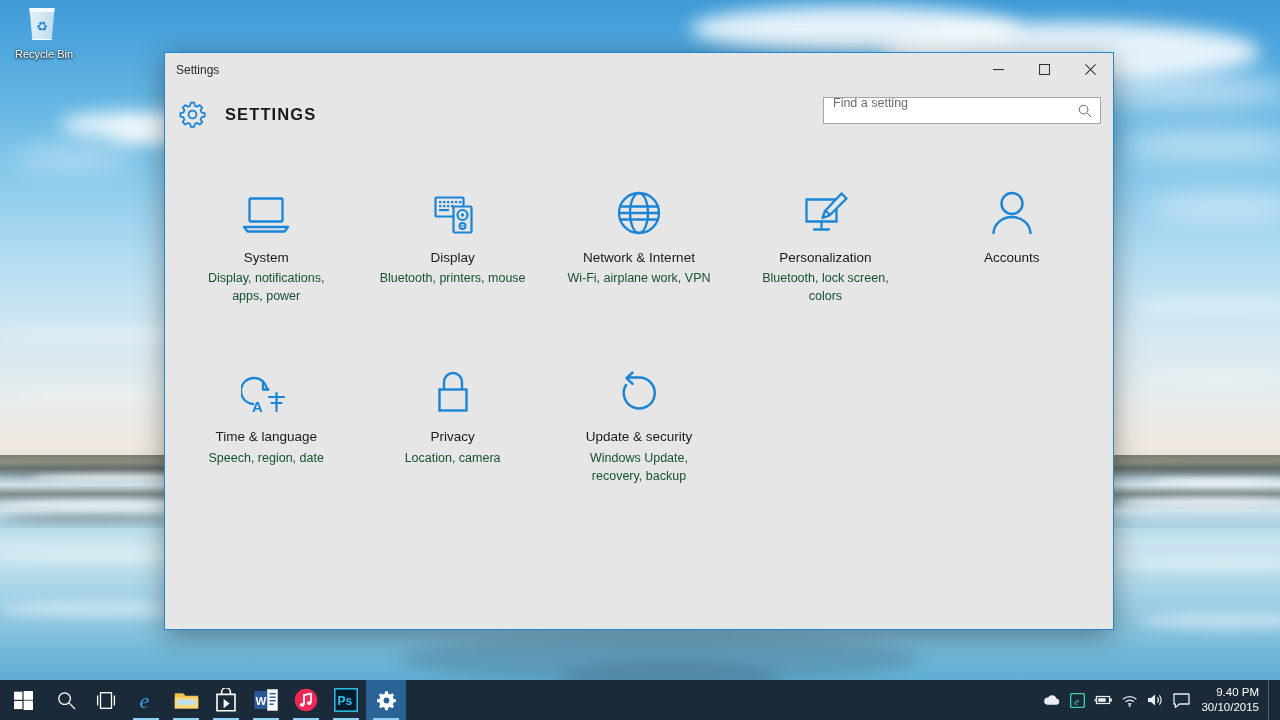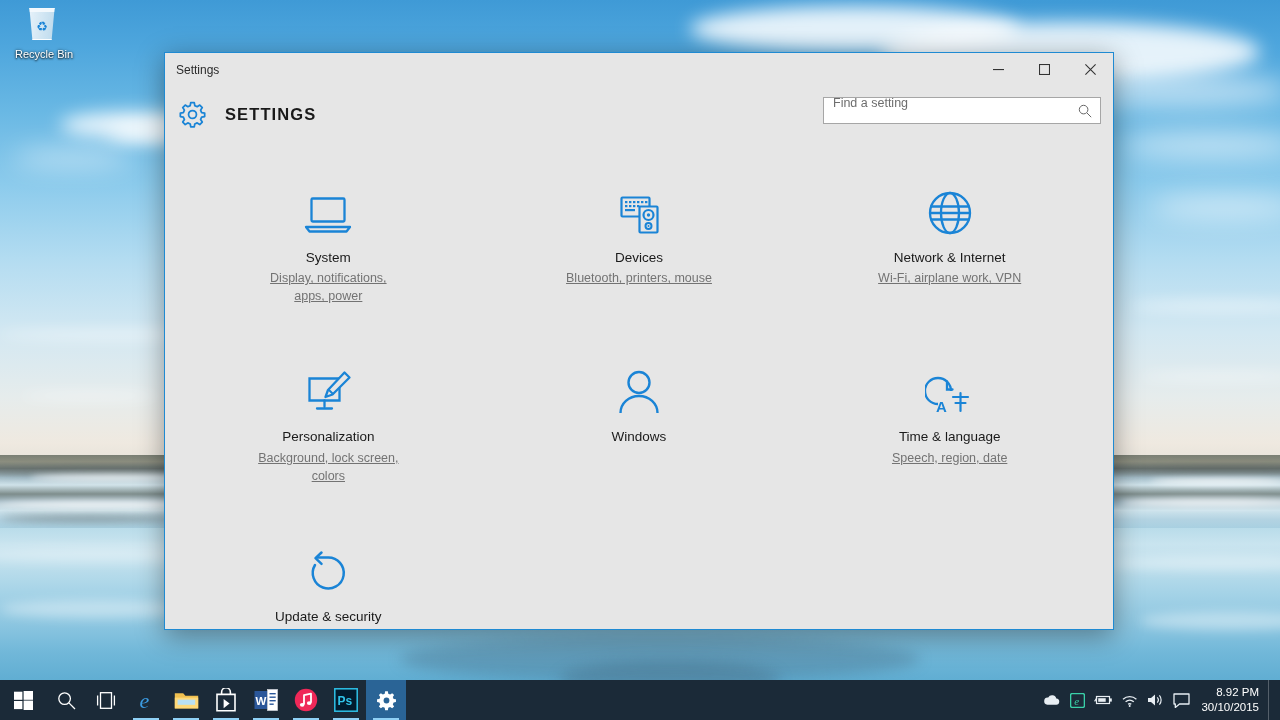--- a/index.html
+++ b/index.html
@@ -129,40 +129,39 @@
     flex:1; border:0; outline:0; background:transparent;
     font-family:"Liberation Sans", sans-serif; font-size:12.5px;
     color:#4a4a4a; padding:0 6px 16px 9px; height:100%;
   }
   #search-input::placeholder { color:#6d6d6d; }
   #search-icon { width:22px; display:flex; align-items:center; justify-content:center; margin-right:4px; }
 
   
   #tiles {
     margin-top:42px; display:grid;
-    grid-template-columns:repeat(3, 1fr);
+    grid-template-columns:repeat(5, 1fr);
     row-gap:58px;
     padding:0 8px;
   }
   .tile {
     display:flex; flex-direction:column; align-items:center;
     padding:0 8px; cursor:default;
   }
   .tile-icon {
     height:52px; display:flex; align-items:flex-end; justify-content:center;
     margin-bottom:13px;
   }
   .tile-title {
     font-size:13.5px; color:#1a1a1a; line-height:1.35; text-align:center;
     margin-bottom:2px;
   }
   .tile-desc {
-    font-size:12.5px; color:#737373; line-height:1.45; text-align:center;
+    font-size:12.5px; color:#14532d; line-height:1.45; text-align:center;
     max-width:150px;
-    text-decoration:underline;
   }
 
   
   #taskbar {
     position:absolute; left:0; bottom:0; width:1280px; height:40px;
     background:#1b2a38; display:flex; align-items:center;
   }
   .tb-item {
     width:40px; height:40px; display:flex; align-items:center; justify-content:center;
     position:relative;
@@ -306,21 +305,21 @@
                 <rect x="24" y="13" width="2.4" height="2.2"></rect>
               <rect x="12" y="17" width="10" height="2.2"></rect>
             </g>
             <rect x="26.5" y="14.5" width="18" height="26" rx="1" fill="#e6e6e6" stroke="#1a84d6" stroke-width="2.2"></rect>
             <circle cx="35.5" cy="23" r="5" fill="none" stroke="#1a84d6" stroke-width="2.2"></circle>
             <circle cx="35.5" cy="23" r="1.7" fill="#1a84d6"></circle>
             <circle cx="35.5" cy="34" r="3" fill="none" stroke="#1a84d6" stroke-width="2"></circle>
             <circle cx="35.5" cy="34" r="1" fill="#1a84d6"></circle>
           </svg>
         </div>
-        <div class="tile-title">Devices</div>
+        <div class="tile-title">Display</div>
         <div class="tile-desc">Bluetooth, printers, mouse</div>
       </div>
 
       <div class="tile">
         <div class="tile-icon">
           <svg width="46" height="46" viewBox="0 0 46 46">
             <circle cx="23" cy="23" r="20" fill="none" stroke="#1a84d6" stroke-width="2.3"></circle>
             <ellipse cx="23" cy="23" rx="9" ry="20" fill="none" stroke="#1a84d6" stroke-width="2.3"></ellipse>
             <path d="M3.6 16.5 h38.8 M3.6 29.5 h38.8" stroke="#1a84d6" stroke-width="2.3" fill="none"></path>
             <path d="M3 23 h40" stroke="#1a84d6" stroke-width="2.3" fill="none"></path>
@@ -333,31 +332,31 @@
       <div class="tile">
         <div class="tile-icon">
           <svg width="50" height="46" viewBox="0 0 50 46">
             <path d="M6.5 9.5 h30 v22 h-30 z" fill="none" stroke="#1a84d6" stroke-width="2.3"></path>
             <path d="M21.5 31.5 v6 M14 39.5 h15" stroke="#1a84d6" stroke-width="2.3" fill="none" stroke-linecap="round"></path>
             <path d="M41.5 3.5 l5 5 -17 17 -7 2.5 2.5 -7 z" fill="#e6e6e6" stroke="#1a84d6" stroke-width="2.3" stroke-linejoin="round"></path>
             <path d="M25.5 20.5 l5 5" stroke="#1a84d6" stroke-width="2" fill="none"></path>
           </svg>
         </div>
         <div class="tile-title">Personalization</div>
-        <div class="tile-desc">Background, lock screen, colors</div>
+        <div class="tile-desc">Bluetooth, lock screen, colors</div>
       </div>
 
       <div class="tile">
         <div class="tile-icon">
           <svg width="44" height="46" viewBox="0 0 44 46">
             <circle cx="22" cy="13.5" r="10.5" fill="none" stroke="#1a84d6" stroke-width="2.4"></circle>
             <path d="M3.5 44 a18.5 17 0 0 1 37 0" fill="none" stroke="#1a84d6" stroke-width="2.4"></path>
           </svg>
         </div>
-        <div class="tile-title">Windows</div>
+        <div class="tile-title">Accounts</div>
       </div>
 
       <div class="tile">
         <div class="tile-icon">
           <svg width="50" height="46" viewBox="0 0 50 46">
             <path d="M26 22 A13 13 0 1 0 13 35" fill="none" stroke="#1a84d6" stroke-width="2.3"></path>
             <path d="M22 12.5 v8 h5.5" stroke="#1a84d6" stroke-width="2.3" fill="none" stroke-linecap="round"></path>
             <text x="11" y="43" font-family="Liberation Sans, sans-serif" font-size="15" font-weight="700" fill="#1a84d6">A</text>
             <g stroke="#1a84d6" stroke-width="2.2" fill="none" stroke-linecap="round">
               <path d="M28 28 h15"></path>
@@ -365,29 +364,40 @@
               <path d="M30.5 34 h10"></path>
               <path d="M35.5 28 v14"></path>
             </g>
           </svg>
         </div>
         <div class="tile-title">Time &amp; language</div>
         <div class="tile-desc">Speech, region, date</div>
       </div>
 
 
+      <div class="tile">
+        <div class="tile-icon">
+          <svg width="44" height="46" viewBox="0 0 44 46">
+            <path d="M13 20 v-7 a9 9 0 0 1 18 0 v7" fill="none" stroke="#1a84d6" stroke-width="2.4"></path>
+            <rect x="8.5" y="20.5" width="27" height="21" fill="none" stroke="#1a84d6" stroke-width="2.4"></rect>
+          </svg>
+        </div>
+        <div class="tile-title">Privacy</div>
+        <div class="tile-desc">Location, camera</div>
+      </div>
 
       <div class="tile">
         <div class="tile-icon">
           <svg width="48" height="46" viewBox="0 0 48 46">
             <path d="M11 16 A15.5 15.5 0 1 0 24 8.5 L13 8.5" fill="none" stroke="#1a84d6" stroke-width="2.5" stroke-linecap="round"></path>
             <path d="M17.5 3.5 L11.5 9.2 L17.5 14.8" fill="none" stroke="#1a84d6" stroke-width="2.5" stroke-linejoin="round" stroke-linecap="round"></path>
           </svg>
         </div>
         <div class="tile-title">Update &amp; security</div>
+        <div class="tile-desc">Windows Update, recovery, backup</div>
       </div>
 
     </div>
   </div>
 
   <div id="taskbar">
 
     <div class="tb-item start">
       <svg width="19" height="19" viewBox="0 0 19 19">
         <rect x="0" y="0.7" width="8.4" height="8.1" fill="#ffffff"></rect>
@@ -505,20 +515,20 @@
           <path d="M12.4 2.4 a7 7 0 0 1 0 9.2" fill="none" stroke="#e8eef3" stroke-width="1.2"></path>
         </svg>
       </div>
       <div class="tray-icon">
         <svg width="17" height="15" viewBox="0 0 17 15">
           <path d="M1 1 h15 v10 h-9.5 l-4.2 3.4 v-3.4 h-1.3 z" fill="none" stroke="#e8eef3" stroke-width="1.3" stroke-linejoin="round"></path>
         </svg>
       </div>
 
       <div id="clock">
-        <span>8.92 PM</span>
+        <span>9.40 PM</span>
         <span>30/10/2015</span>
       </div>
       <div id="show-desktop"></div>
     </div>
   </div>
 
 </div>
 
 </body></html>

